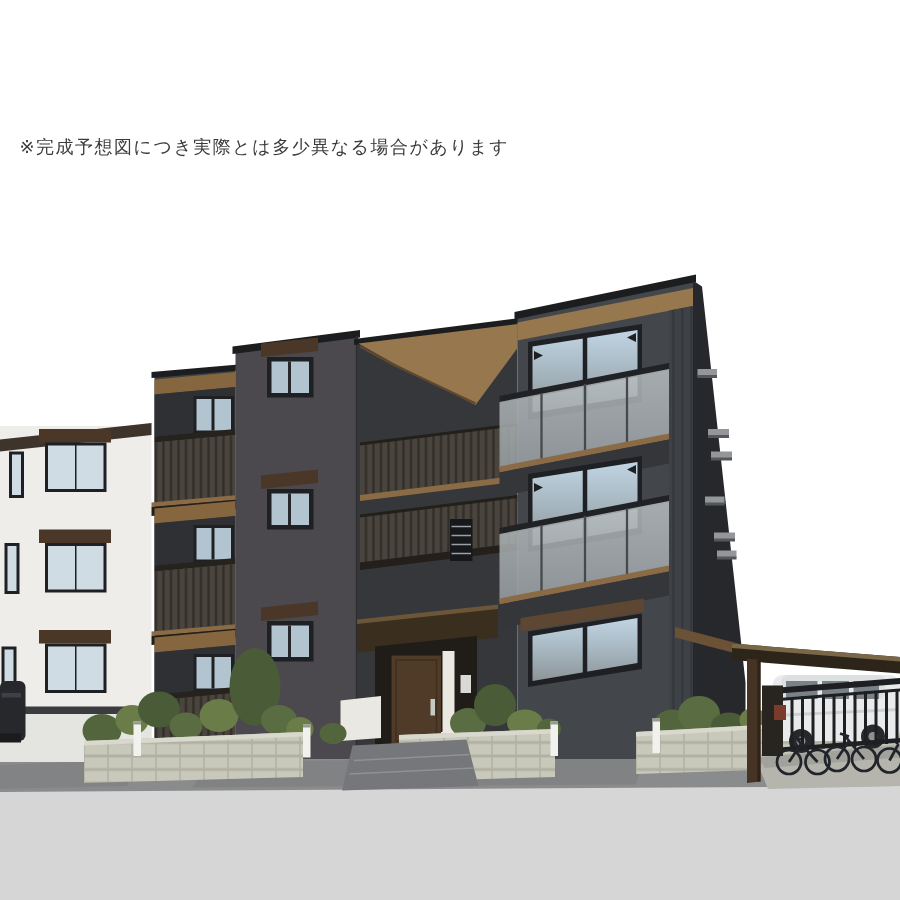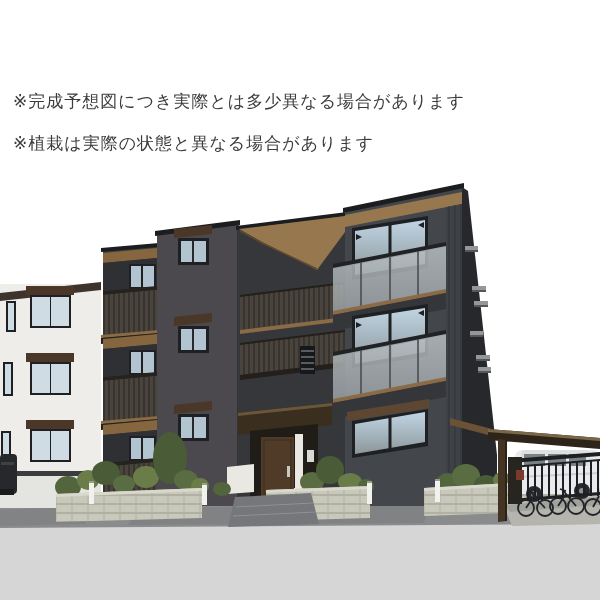--- a/index.html
+++ b/index.html
@@ -1,18 +1,18 @@
 <!DOCTYPE html>
 <html style="--sky: #ffffff; --textColor: #3b3b3b; --facade: #3f4146; --facade2: #43464b; --facadeTower: #4b494d; --facadeBay: #35373a; --facadeSide: #27282b; --soffit: #97774e; --soffitDark: #85663f; --awning: #4a3727; --coping: #1c1d1f; --door: #4f3b28; --whiteHouse: #eeedea; --whiteHouseBase: #e4e4e0; --whRoof: #3e342c; --frame: #1e2023; --glassLight: #b2c4d0; --whGlass: #cfdce4; --road: #8a8b8c; --roadLight: #d6d6d6; --steps: #75777a; --bollard: #f1f1ed; --carportRoof: #2e251a; --carportPost: #453323; --carBody: #e9eaeb; --darkMetal: #1d1f22; --vent: #94979a; --tanEdge: #8a6b46; --bush1: #4a5c37; --bush2: #5a6d42; --bush3: #6a7d49; --bush4: #52653d; --apron: #b5b5ae; --canopy: #3a2e1f;"><head>
 <meta charset="utf-8">
 <style>
   html,body{margin:0;padding:0;background:#fff;}
   .stage{position:relative;width:600px;height:600px;background:var(--sky,#ffffff);overflow:hidden;
          font-family:"Liberation Sans","DejaVu Sans",sans-serif;}
-  .disclaimer{position:absolute;left:13px;color:var(--textColor,#3b3b3b);font-size:17px;
+  .disclaimer{position:absolute;left:13px;color:var(--textColor,#3b3b3b);font-size:12px;
               letter-spacing:1px;font-weight:500;white-space:nowrap;text-align:center;}
   .d1{top:90px}.d2{top:132px}
   svg{position:absolute;left:0;top:0;}
   
   .cf  {fill:var(--facade,#3f4146)}   .cf2 {fill:var(--facade2,#43464b)}
   .ctw {fill:var(--facadeTower,#4b494d)} .cby {fill:var(--facadeBay,#35373a)}
   .csd {fill:var(--facadeSide,#27282b)}  .cso {fill:var(--soffit,#97774e)}
   .csod{fill:var(--soffitDark,#85663f)}  .caw {fill:var(--awning,#4a3727)}
   .ccp {fill:var(--coping,#1c1d1f)}      .cdo {fill:var(--door,#4f3b28)}
   .cwh {fill:var(--whiteHouse,#eeedea)}  .cwb {fill:var(--whiteHouseBase,#e4e4e0)}
@@ -28,21 +28,20 @@
   .cap{fill:var(--apron,#b5b5ae)} .ccan{fill:var(--canopy,#3a2e1f)}
   .glass{fill:url(#gGlass)} .bglass{fill:url(#gBalGlass);opacity:.84}
   .slat{fill:url(#pSlat)} .siding{fill:url(#pSiding)} .block{fill:url(#pBlock)}
 </style>
 </head>
 <body>
 
 <div class="stage">
 
   <div class="disclaimer d1">※完成予想図につき実際とは多少異なる場合があります</div>
-  <div class="disclaimer d2">※植栽は実際の状態と異なる場合があります</div>
 
   <svg width="600" height="600" viewBox="0 0 600 600">
     <defs>
       <pattern id="pSlat" width="5" height="10" patternUnits="userSpaceOnUse">
         <rect width="5" height="10" fill="#49453e"></rect>
           <rect x="3.2" width="1.6" height="10" fill="#332f28"></rect>
       </pattern>
       <pattern id="pSiding" width="6" height="10" patternUnits="userSpaceOnUse">
         <rect width="6" height="10" fill="#3e4146"></rect>
           <rect x="4.2" width="1.4" height="10" fill="#33363a"></rect>

